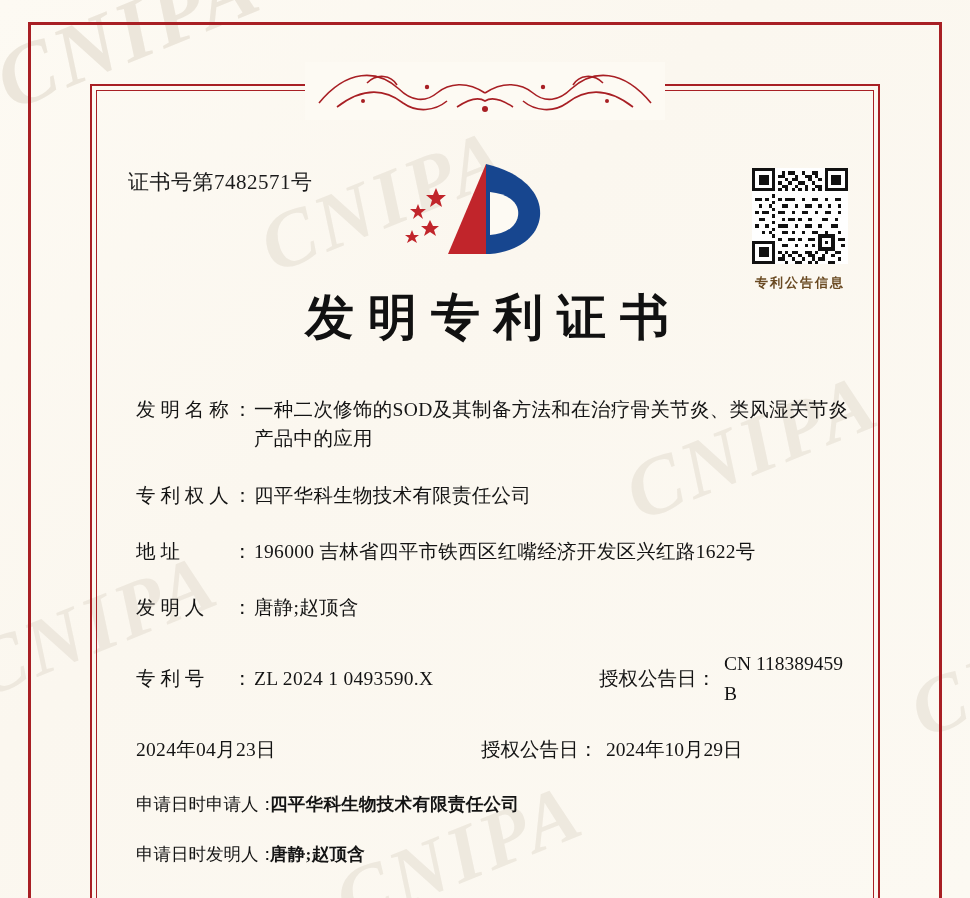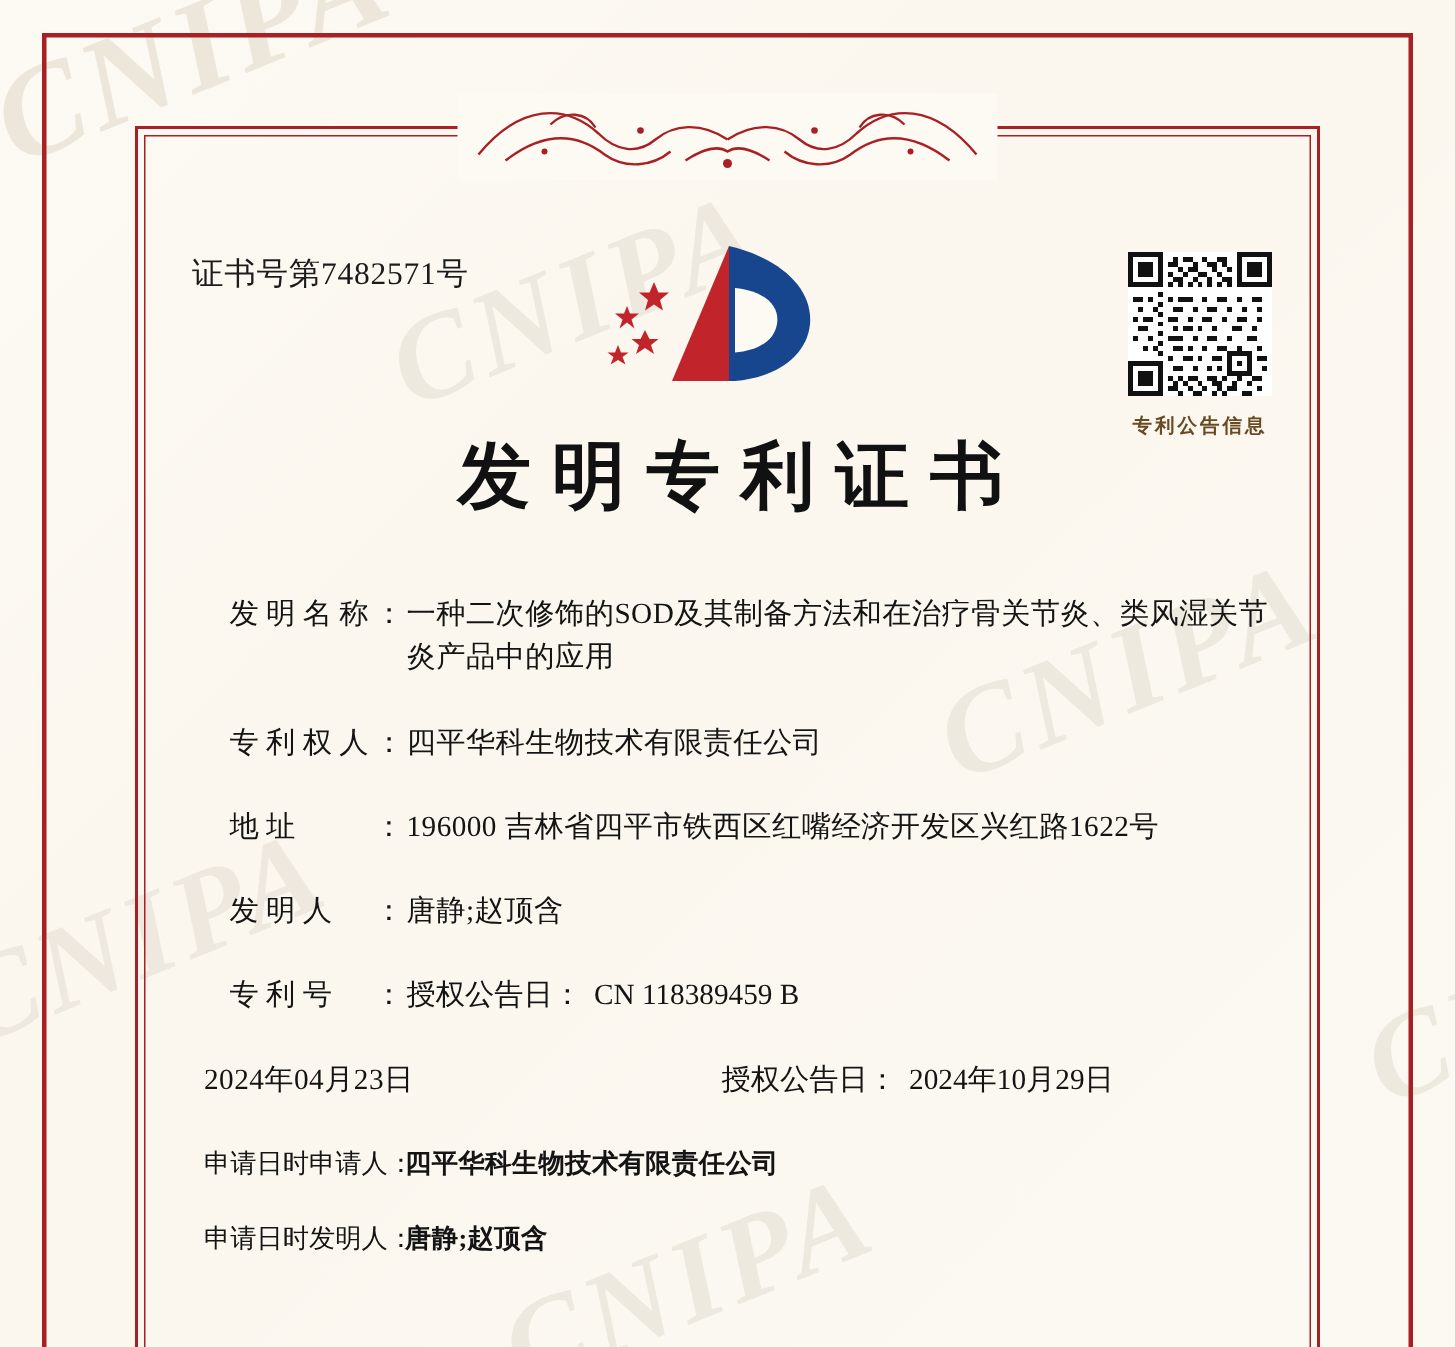--- a/index.html
+++ b/index.html
@@ -144,21 +144,20 @@
     line-height: 1.5;
   }
   .row.two-col { justify-content: flex-start; align-items: center; }
   .label {
     width: 118px;
     flex: 0 0 118px;
     display: flex;
     justify-content: space-between;
     letter-spacing: 0;
     white-space: nowrap;
-    margin-left: 17px;
   }
   .label.wide {
     width: 130px;
     flex: 0 0 130px;
     display: block;
   }
   .colon { margin: 0 2px 0 4px; }
   .value {
     flex: 1 1 auto;
     letter-spacing: .3px;
@@ -419,20 +418,21 @@
             <span class="colon">：</span>
         </span>
         <span class="value">唐静;赵顶含</span>
       </div>
 
       <div class="row two-col">
         <span class="label">
           <span>专  利  号</span>
             <span class="colon">：</span>
         </span>
+        <span class="value fixed">ZL 2024 1 0493590.X</span>
         <span class="label2">授权公告日：</span>
         <span class="value2">CN 118389459 B</span>
       </div>
 
       <div class="row two-col">
         <span class="value fixed">2024年04月23日</span>
         <span class="label2">授权公告日：</span>
         <span class="value2">2024年10月29日</span>
       </div>
 

